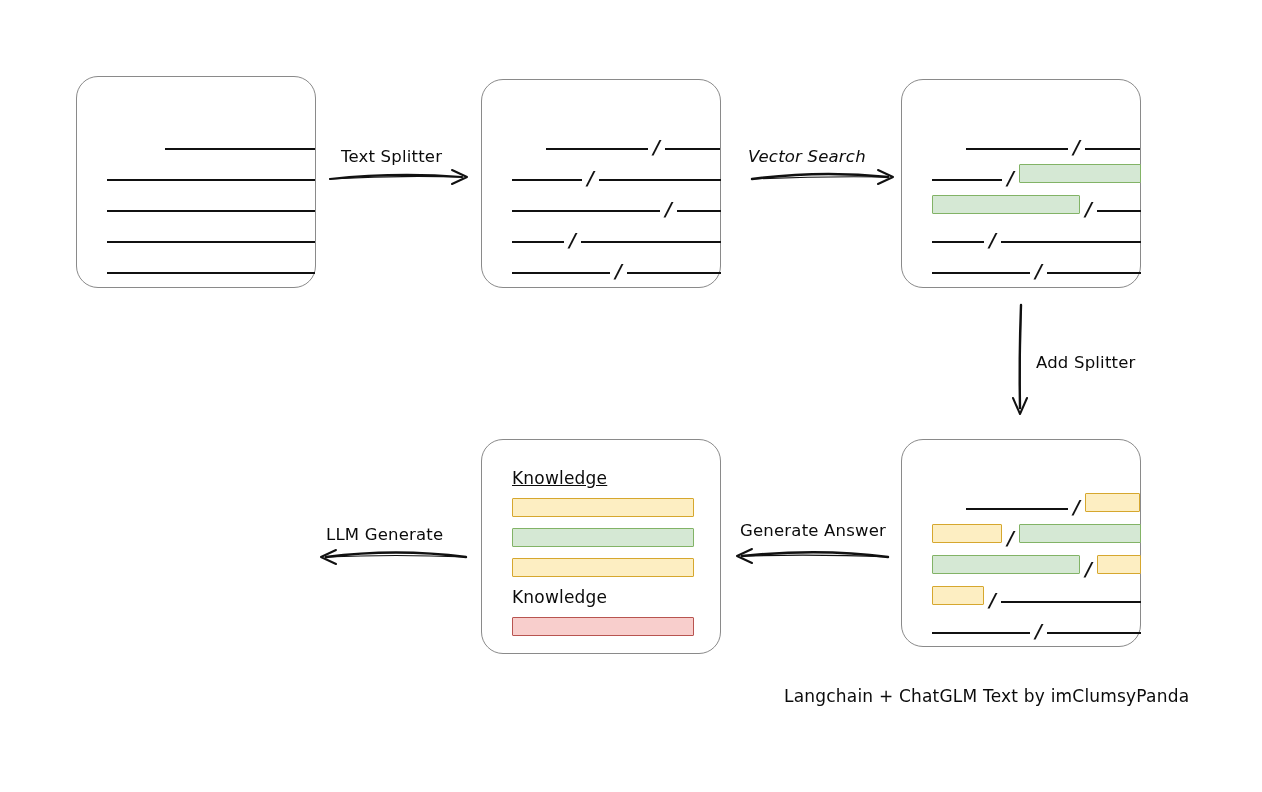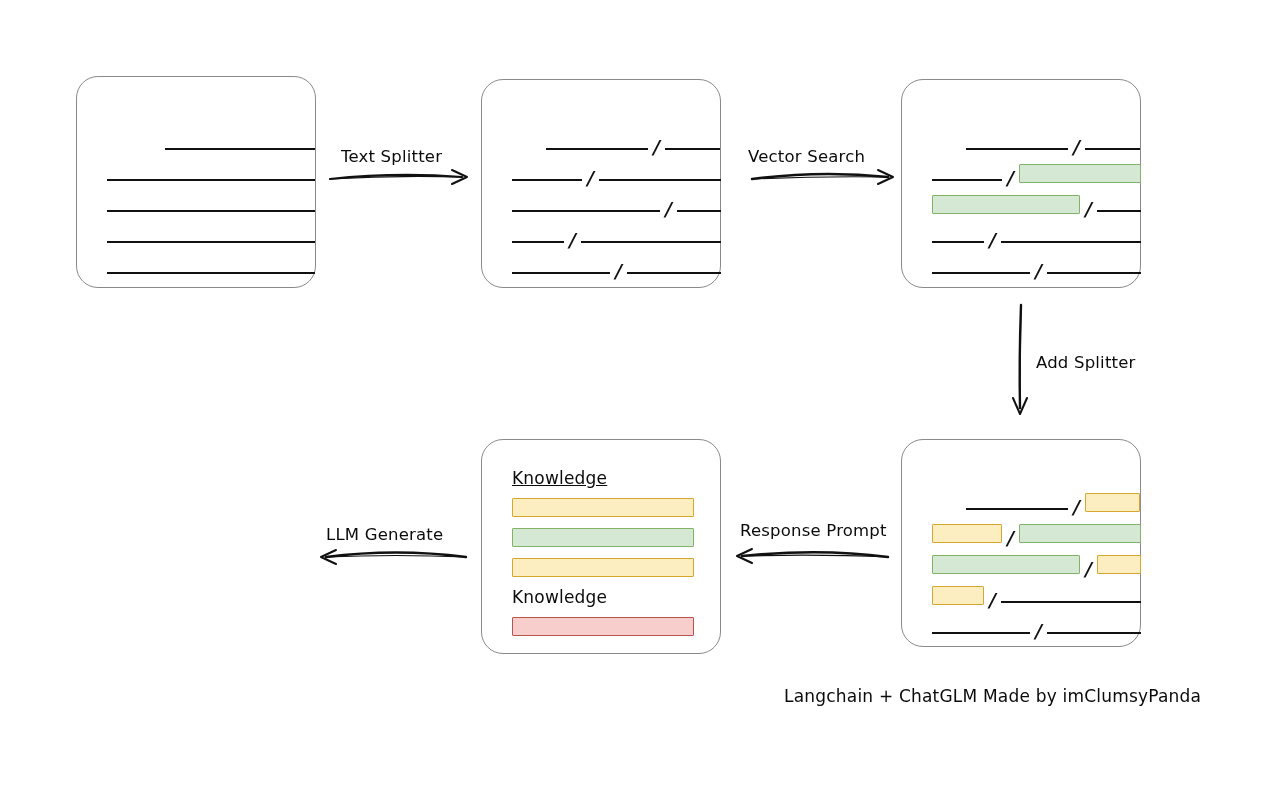--- a/index.html
+++ b/index.html
@@ -168,23 +168,23 @@
     </g>
 
     <g>
       <path d="M466 557 Q396 548 326 557" fill="none" stroke="#111" stroke-width="2.4" stroke-linecap="round"></path>
       <path d="M466 557 Q396 554 326 557" fill="none" stroke="#111" stroke-width="1.2" stroke-linecap="round"></path>
       <path d="M336 550 L321 557 L336 564" fill="none" stroke="#111" stroke-width="2" stroke-linejoin="round" stroke-linecap="round"></path>
     </g>
   </svg>
 
   <div class="edge-label" style="left:341px; top:147px;">Text Splitter</div>
-  <div class="edge-label" style="left:748px; top:147px;">Vector Search</div>
+  <div class="edge-label" style="left:748px; top:147px;font-style:italic;">Vector Search</div>
   <div class="edge-label" style="left:1036px; top:353px;">Add Splitter</div>
-  <div class="edge-label" style="left:740px; top:521px;">Response Prompt</div>
+  <div class="edge-label" style="left:740px; top:521px;">Generate Answer</div>
   <div class="edge-label" style="left:326px; top:525px;">LLM Generate</div>
 
   <div class="doc-box" style="left:76px; top:76px; width:240px; height:212px;">
     <div class="rows">
         <div class="row" style="top: 51px;">
           <div class="gap" style="width: 58px;"></div>
           <div class="seg" style="width: 150px;"></div>
           <div class="spacer"></div>
         </div>
         <div class="row" style="top: 82px;">
@@ -320,15 +320,15 @@
     <div class="bar yellow" style="left:30px; top:58px; width:182px;"></div>
     <div class="bar green" style="left:30px; top:88px; width:182px;"></div>
     <div class="bar yellow" style="left:30px; top:118px; width:182px;"></div>
 
     <div class="box-heading" style="left:30px; top:147px;">Knowledge</div>
 
     <div class="bar red" style="left:30px; top:177px; width:182px;"></div>
   </div>
 
 
-  <div class="footer-credit" style="left:784px; top:686px;">Langchain + ChatGLM Made by imClumsyPanda</div>
+  <div class="footer-credit" style="left:784px; top:686px;">Langchain + ChatGLM Text by imClumsyPanda</div>
 
 </div>
 
 </body></html>

